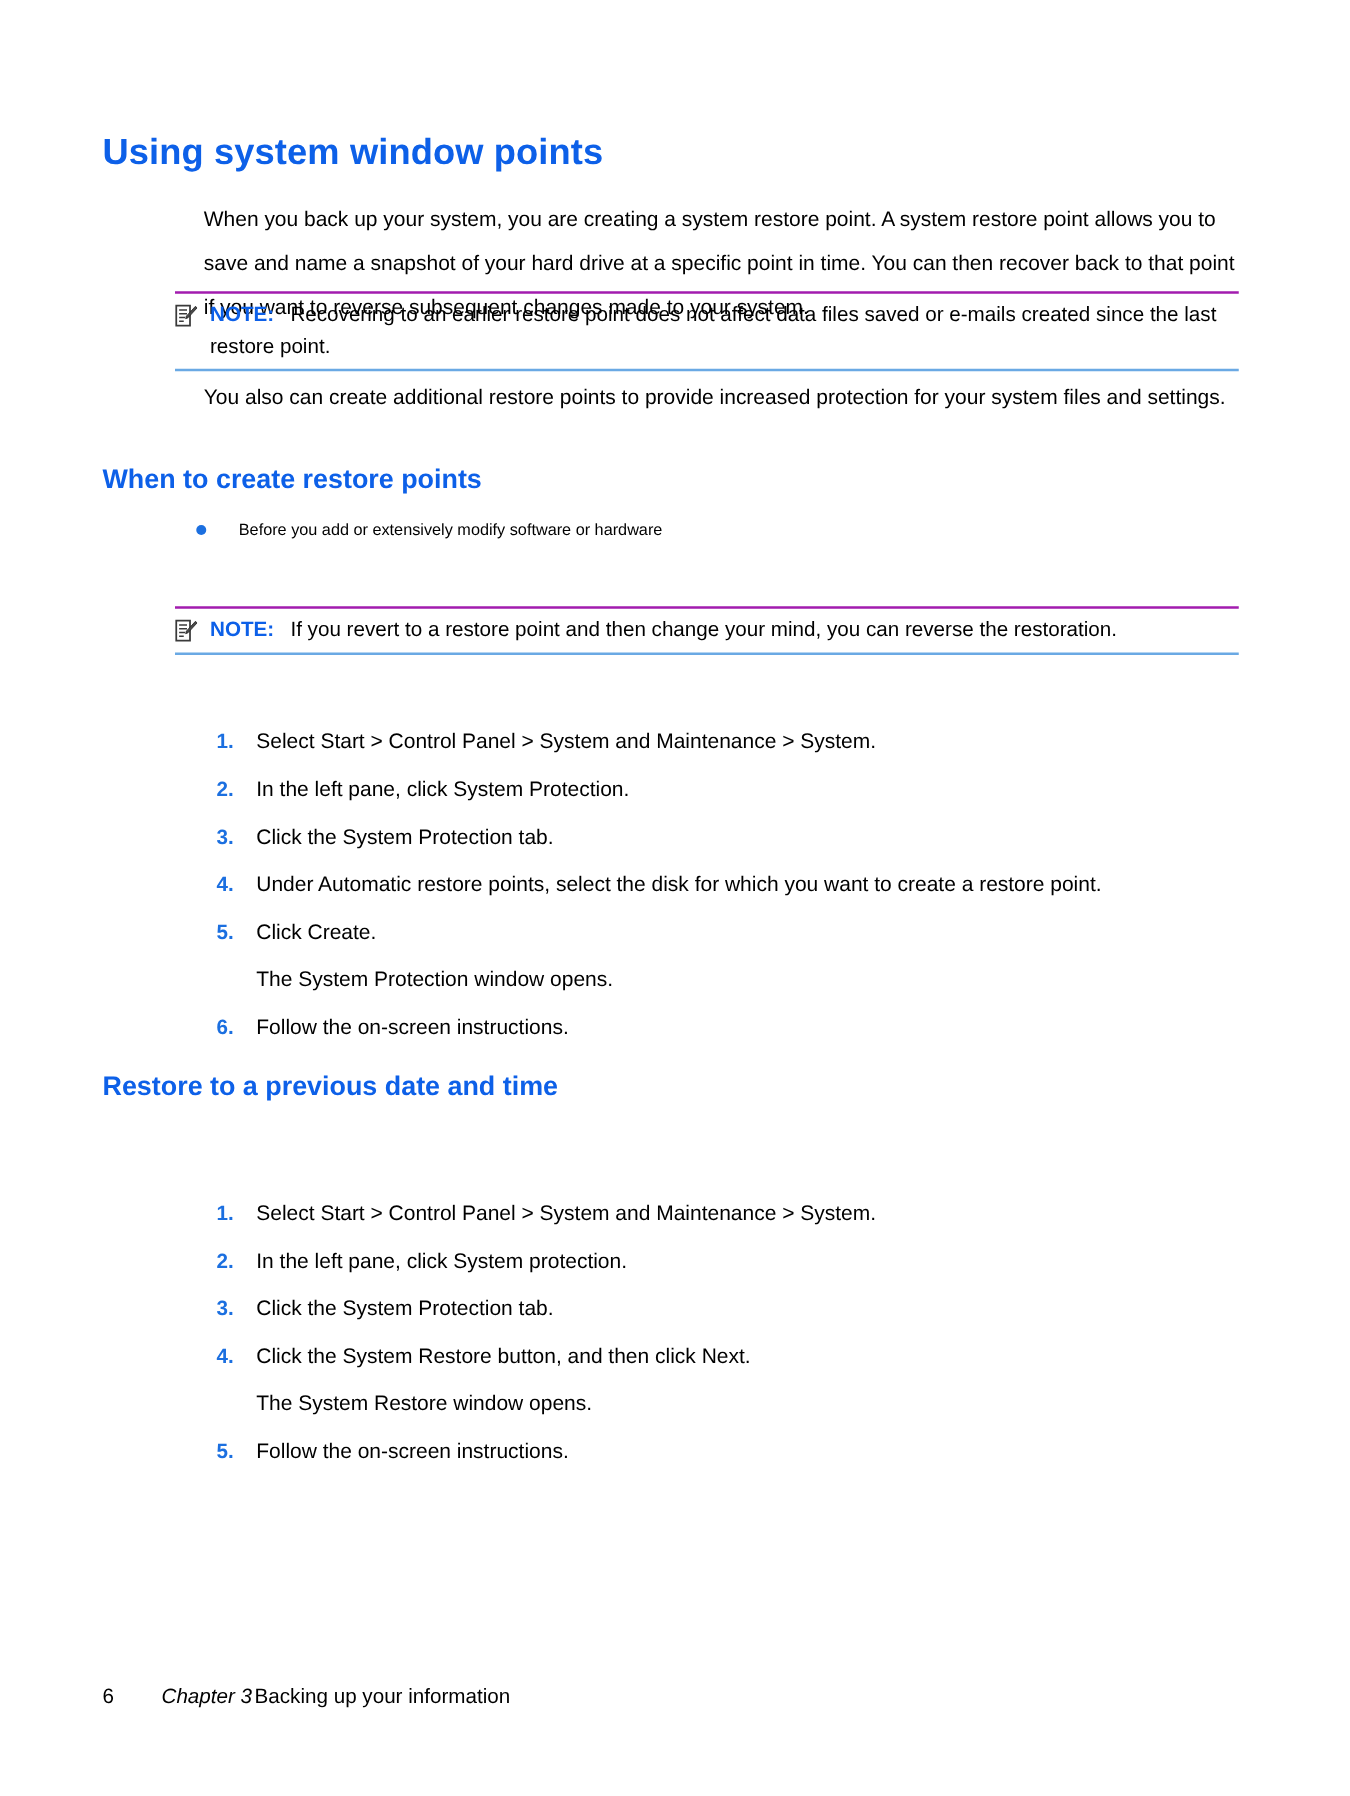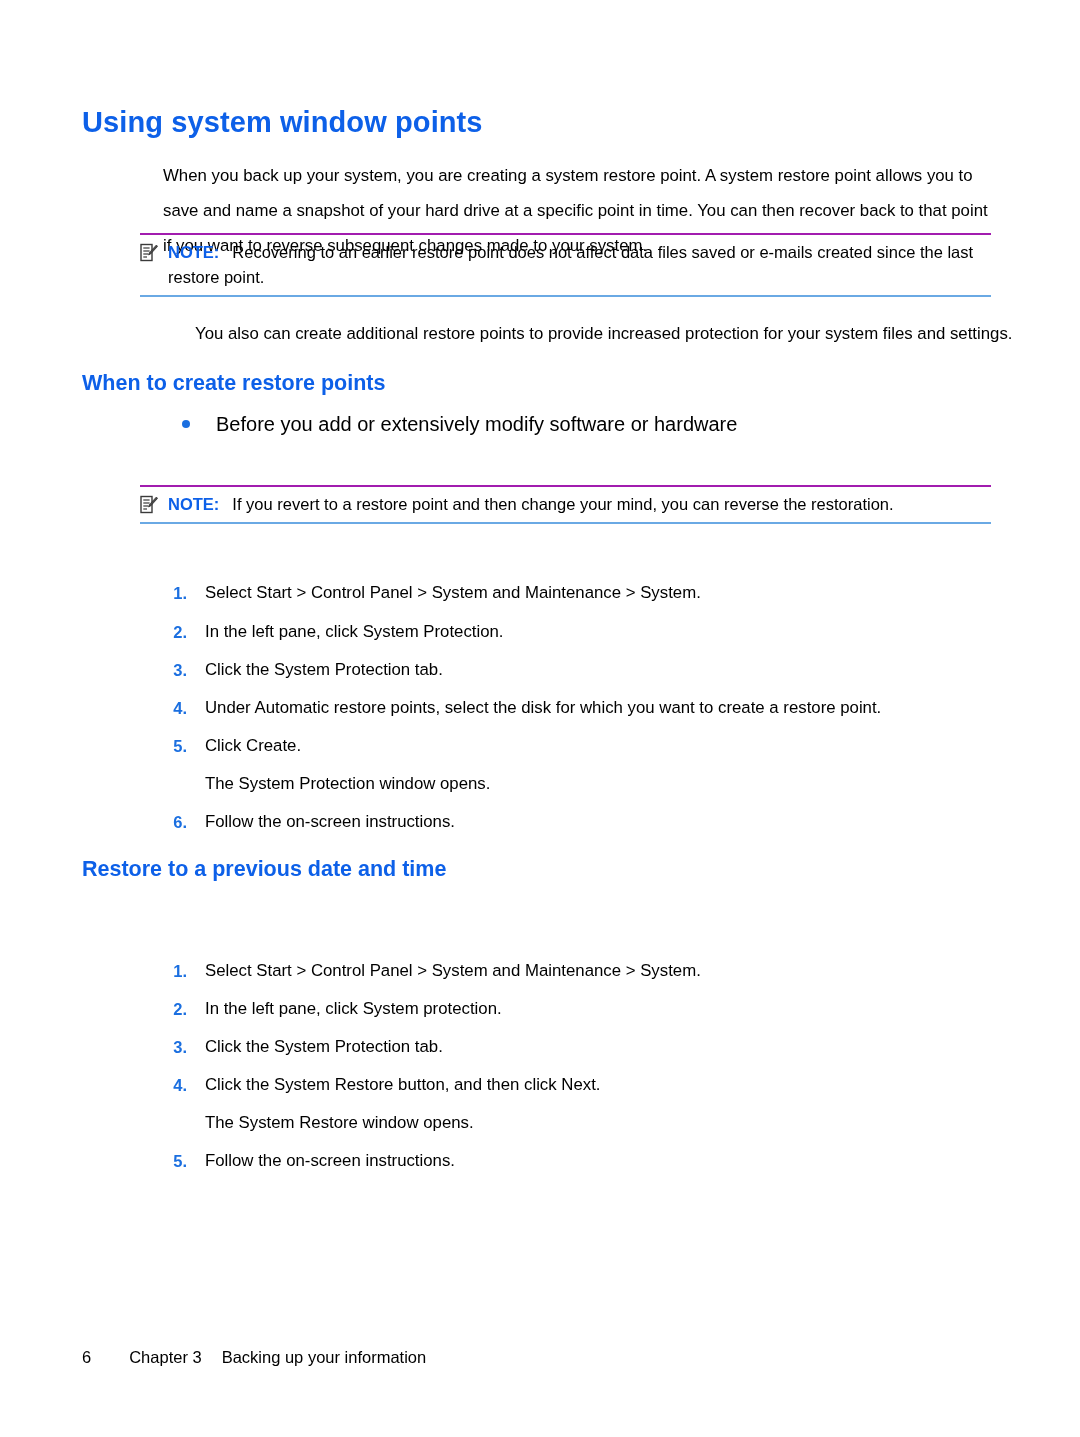--- a/index.html
+++ b/index.html
@@ -81,23 +81,23 @@
   }
   .note-label {
     font-weight: bold;
     color: #0d60e8;
     margin-right: 13px;
   }
 
   
   .bullet-row {
     position: absolute;
-    left: 174px;
-    width: 828px;
-    font-size: 20px;
+    left: 149px;
+    width: 828px;
+    font-size: 13px;
     line-height: 24px;
   }
   .bullet-dot {
     position: absolute;
     left: 8px;
     top: 8px;
     width: 8px;
     height: 8px;
     border-radius: 50%;
     background: #1b6fe0;
@@ -144,21 +144,21 @@
   
   .footer {
     position: absolute;
     left: 82px;
     top: 1348px;
     font-size: 16.5px;
     color: #000000;
     white-space: nowrap;
   }
   .footer .pg { margin-right: 38px; }
-  .footer .ch { margin-right: 20px; }
+  .footer .ch { margin-right: 2px; font-style: italic; }
 </style>
 </head>
 <body>
 
 <div class="page">
 
   <div class="h1">Using system window points</div>
 
   <div class="para" style="top:158px;">When you back up your system, you are creating a system restore point. A system restore point allows you to save and name a snapshot of your hard drive at a specific point in time. You can then recover back to that point if you want to reverse subsequent changes made to your system.</div>
 
@@ -171,21 +171,21 @@
           <line x1="3.3" y1="8" x2="9.6" y2="8" stroke="#3a3a3a" stroke-width="1.2"></line>
           <line x1="3.3" y1="11" x2="8" y2="11" stroke="#3a3a3a" stroke-width="1.2"></line>
           <line x1="3.3" y1="14" x2="7" y2="14" stroke="#3a3a3a" stroke-width="1.2"></line>
           <path d="M16.4 2.0 L17.6 3.4 L10.4 11.2 L8.5 11.9 L9.1 9.9 Z" fill="#4a4a4a" stroke="#2a2a2a" stroke-width="0.7"></path>
         </svg>
       </span>
       <span class="note-label">NOTE:</span><span>Recovering to an earlier restore point does not affect data files saved or e-mails created since the last restore point.</span>
     </div>
   </div>
 
-  <div class="para" style="top:316px;margin-left:32px;">You also can create additional restore points to provide increased protection for your system files and settings.</div>
+  <div class="para" style="top:300px;">You also can create additional restore points to provide increased protection for your system files and settings.</div>
 
   <div class="h2" style="top:370px;">When to create restore points</div>
 
   <div class="bullet-row" style="top:412px;">
     <span class="bullet-dot"></span>
     <span class="bullet-text">Before you add or extensively modify software or hardware</span>
   </div>
 
   <div class="note" style="top:485px;">
     <div class="note-inner">

